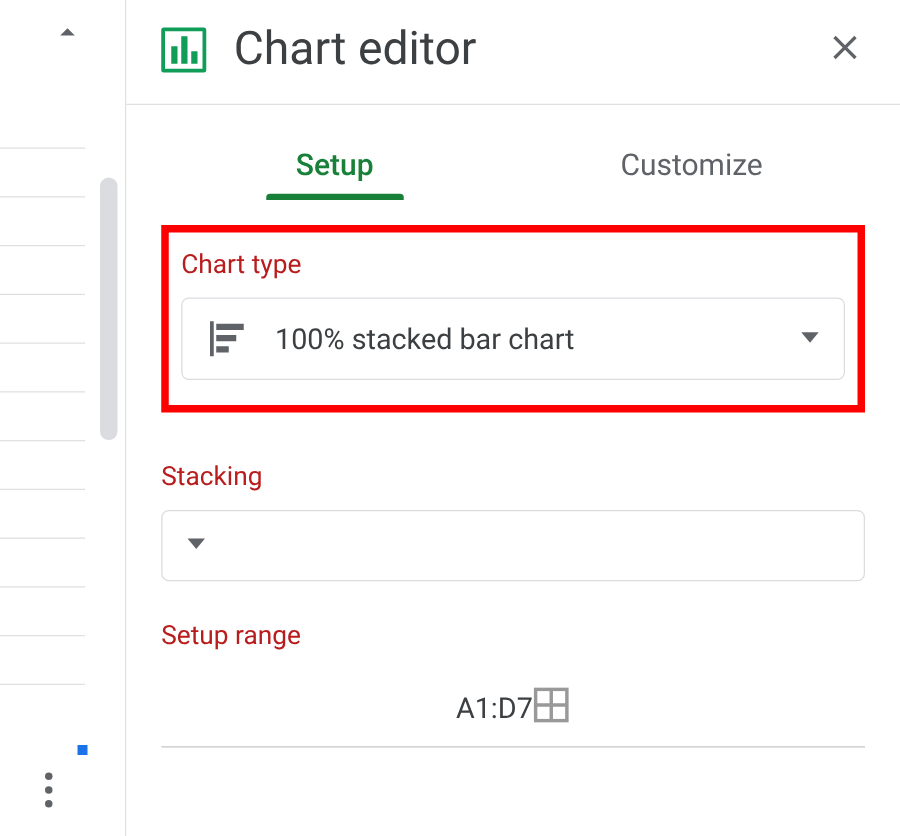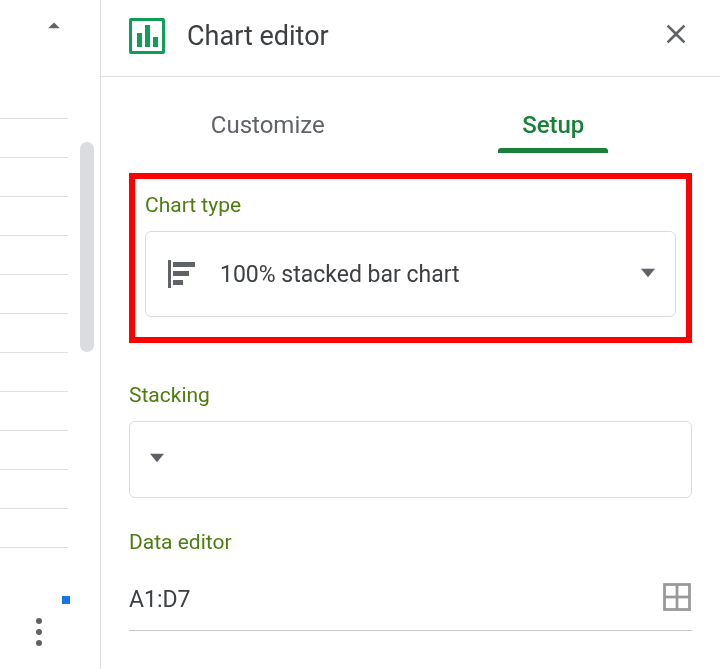--- a/index.html
+++ b/index.html
@@ -106,21 +106,21 @@
       padding-bottom: 4px;
     }
     .chart-logo .bar {
       width: 5px;
       background: #0f9d58;
     }
     .chart-logo .b1 { height: 14px; }
     .chart-logo .b2 { height: 22px; }
     .chart-logo .b3 { height: 10px; }
     .panel-title {
-      font-size: 27px;
+      font-size: 37px;
       font-weight: 400;
       color: #3c4043;
       flex: 1;
     }
     .close-btn {
       cursor: pointer;
     }
     .close-btn svg {
       width: 32px;
       height: 32px;
@@ -162,27 +162,27 @@
     .content {
       padding: 0 28px;
     }
     .highlight-box {
       border: 6px solid #ff0000;
       padding: 14px 10px 20px 10px;
       margin-top: 22px;
     }
     .section-label {
       font-size: 21px;
-      color: #4d7c0f;
+      color: #b91c1c;
       margin-bottom: 14px;
     }
     .select-box {
       border: 1px solid #dadce0;
       border-radius: 6px;
-      padding: 28px 20px;
+      padding: 18px 20px;
       display: flex;
       align-items: center;
       gap: 22px;
       cursor: pointer;
       background: #fff;
     }
     .select-icon {
       width: 32px;
       height: 28px;
       position: relative;
@@ -216,21 +216,21 @@
     }
     .section {
       margin-top: 40px;
     }
     .section.data-range {
       margin-top: 32px;
     }
     .range-row {
       display: flex;
       align-items: center;
-      justify-content: space-between;
+      justify-content: center;
       padding: 14px 0 4px 0;
     }
     .range-value {
       font-size: 23px;
       color: #3c4043;
     }
     .grid-icon {
       cursor: pointer;
     }
     .grid-icon svg {
@@ -288,22 +288,22 @@
     <div class="panel-title">Chart editor</div>
     <div class="close-btn">
       <svg viewBox="0 0 24 24">
           <path d="M19 6.41L17.59 5 12 10.59 6.41 5 5 6.41 10.59 12 5 17.59 6.41 19 12 13.41 17.59 19 19 17.59 13.41 12z"></path>
         </svg>
     </div>
   </div>
   <div class="hr"></div>
 
   <div class="tabs">
+    <div class="tab active">Setup</div>
     <div class="tab">Customize</div>
-    <div class="tab active">Setup</div>
   </div>
 
   <div class="content">
     <div class="highlight-box">
       <div class="section-label">Chart type</div>
       <div class="select-box">
         <div class="select-icon">
           <span class="vline"></span>
           <span class="hbar hb1"></span>
           <span class="hbar hb2"></span>
@@ -323,21 +323,21 @@
       <div class="select-box">
         <div class="dropdown-caret">
           <svg viewBox="0 0 10 6">
               <path d="M0 0l5 6 5-6z"></path>
             </svg>
         </div>
       </div>
     </div>
 
     <div class="section data-range">
-      <div class="section-label">Data editor</div>
+      <div class="section-label">Setup range</div>
       <div class="range-row">
         <div class="range-value">A1:D7</div>
         <div class="grid-icon">
           <svg viewBox="0 0 24 24">
             <rect x="2" y="2" width="20" height="20"></rect>
             <line x1="12" y1="2" x2="12" y2="22"></line>
             <line x1="2" y1="12" x2="22" y2="12"></line>
           </svg>
         </div>
       </div>

